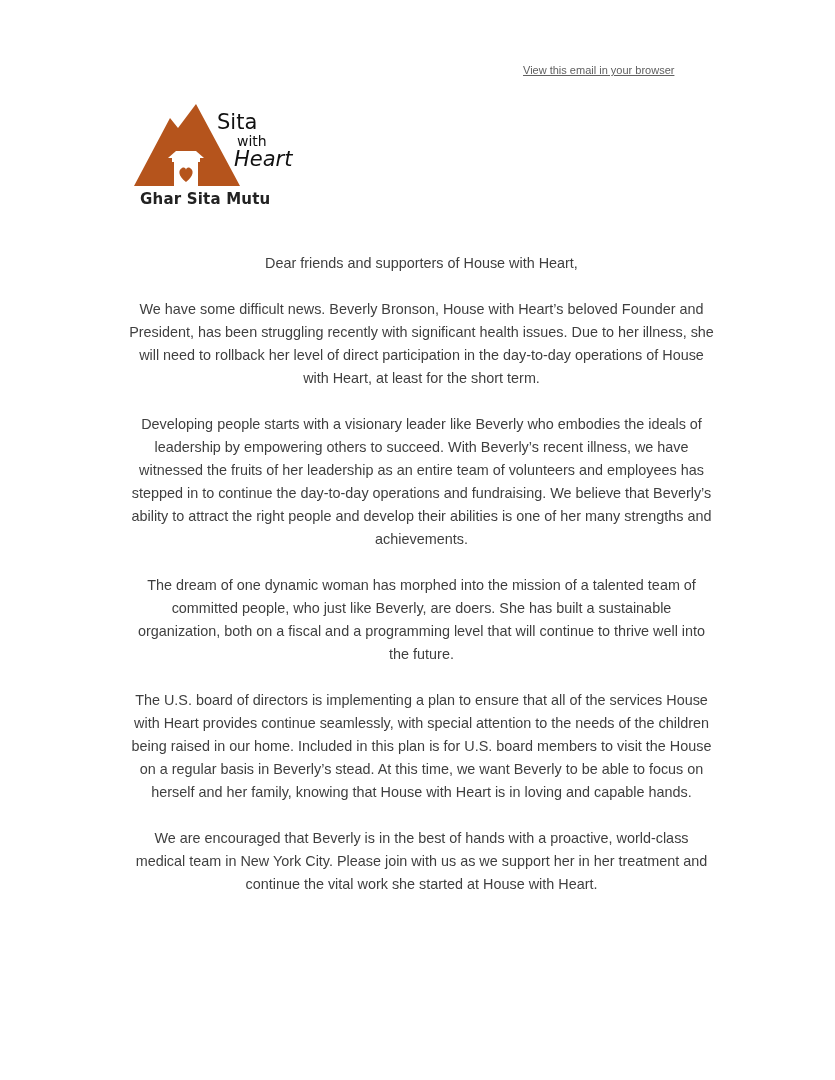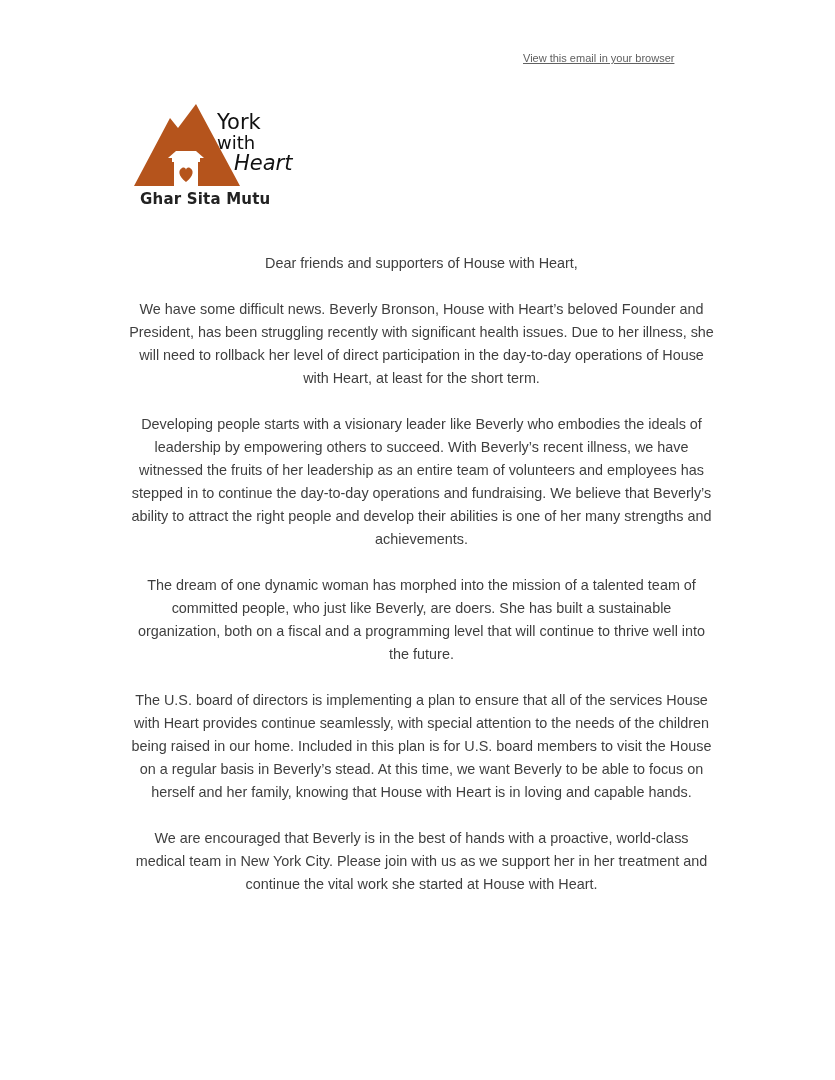--- a/index.html
+++ b/index.html
@@ -10,21 +10,21 @@
   body {
     width: 835px;
     height: 1080px;
     overflow: hidden;
     position: relative;
     font-family: "Liberation Sans", sans-serif;
     color: #3f3f3f;
   }
   .preheader {
     position: absolute;
-    top: 52px;
+    top: 64px;
     left: 523px;
     font-size: 11px;
     color: #606060;
   }
   .preheader a {
     color: #606060;
     text-decoration: underline;
   }
   .logo {
     position: absolute;
@@ -36,21 +36,21 @@
   .logo svg { display: block; }
   .logo .brand {
     position: absolute;
     left: 85px;
     top: 12px;
     color: #111;
     font-family: "DejaVu Sans", sans-serif;
     line-height: 1;
   }
   .logo .brand .w1 { font-size: 21px; display:block; }
-  .logo .brand .w2 { font-size: 18px; display:block; margin-top: 1px; }
+  .logo .brand .w2 { font-size: 14px; display:block; margin-left: 20px; margin-top: 1px; }
   .logo .brand .w3 { font-size: 21px; display:block; margin-left: 17px; margin-top: 1px; font-style: italic; }
   .logo .tagline {
     position: absolute;
     left: 8px;
     top: 90px;
     font-size: 15px;
     font-weight: bold;
     color: #222;
     font-family: "DejaVu Sans", sans-serif;
     letter-spacing: 0.2px;
@@ -81,21 +81,21 @@
     <path d="M2 86 L38 18 L46 28 L64 4 L108 86 Z" fill="#b5541c"></path>
 
     <path d="M36 58 L44 51 L64 51 L72 58 Z" fill="#ffffff"></path>
     <rect x="40" y="58" width="28" height="4" fill="#ffffff"></rect>
 
     <rect x="42" y="62" width="24" height="24" fill="#ffffff"></rect>
 
     <path d="M54 82 C46 76 46 70 50 68 C52 67 54 68 54 70 C54 68 56 67 58 68 C62 70 62 76 54 82 Z" fill="#b5541c"></path>
   </svg>
   <div class="brand">
-    <span class="w1">York</span>
+    <span class="w1">Sita</span>
     <span class="w2">with</span>
     <span class="w3">Heart</span>
   </div>
   <div class="tagline">Ghar Sita Mutu</div>
 </div>
 
 <div class="content">
   <p>Dear friends and supporters of House with Heart,</p>
   <p>We have some difficult news. Beverly Bronson, House with Heart’s beloved Founder and President, has been struggling recently with significant health issues. Due to her illness, she will need to rollback her level of direct participation in the day-to-day operations of House with Heart, at least for the short term.</p>
   <p>Developing people starts with a visionary leader like Beverly who embodies the ideals of leadership by empowering others to succeed. With Beverly’s recent illness, we have witnessed the fruits of her leadership as an entire team of volunteers and employees has stepped in to continue the day-to-day operations and fundraising. We believe that Beverly’s ability to attract the right people and develop their abilities is one of her many strengths and achievements.</p>

